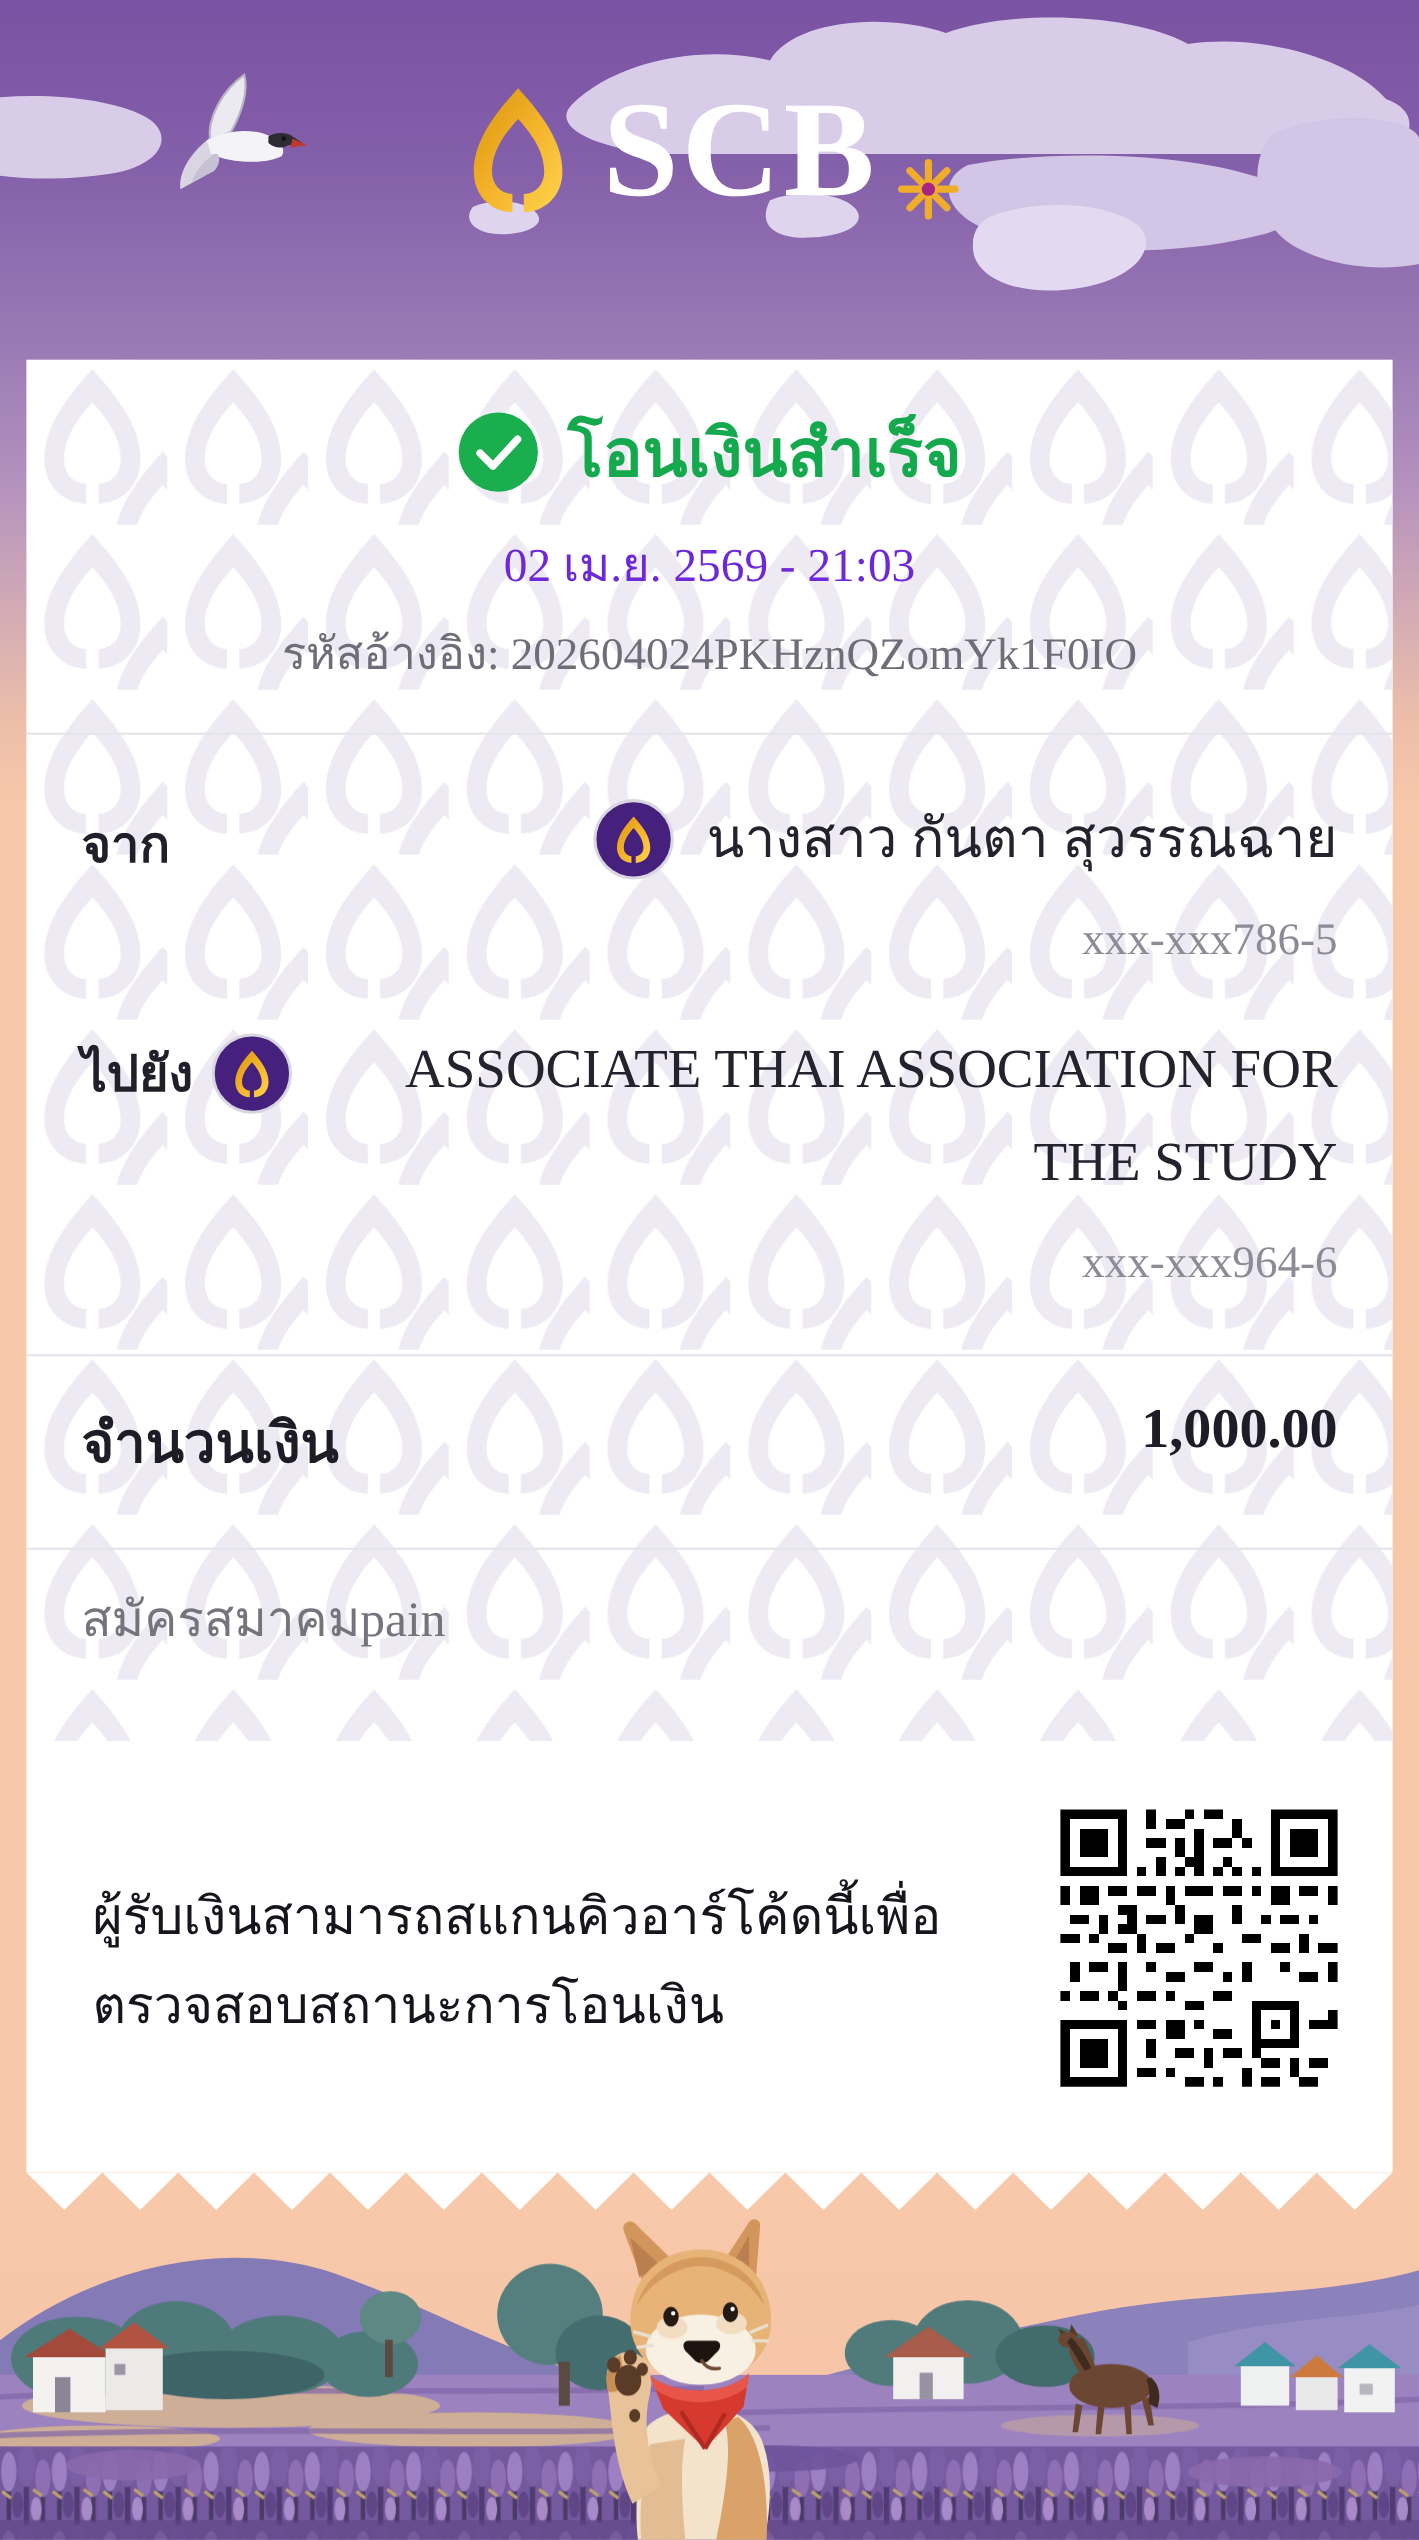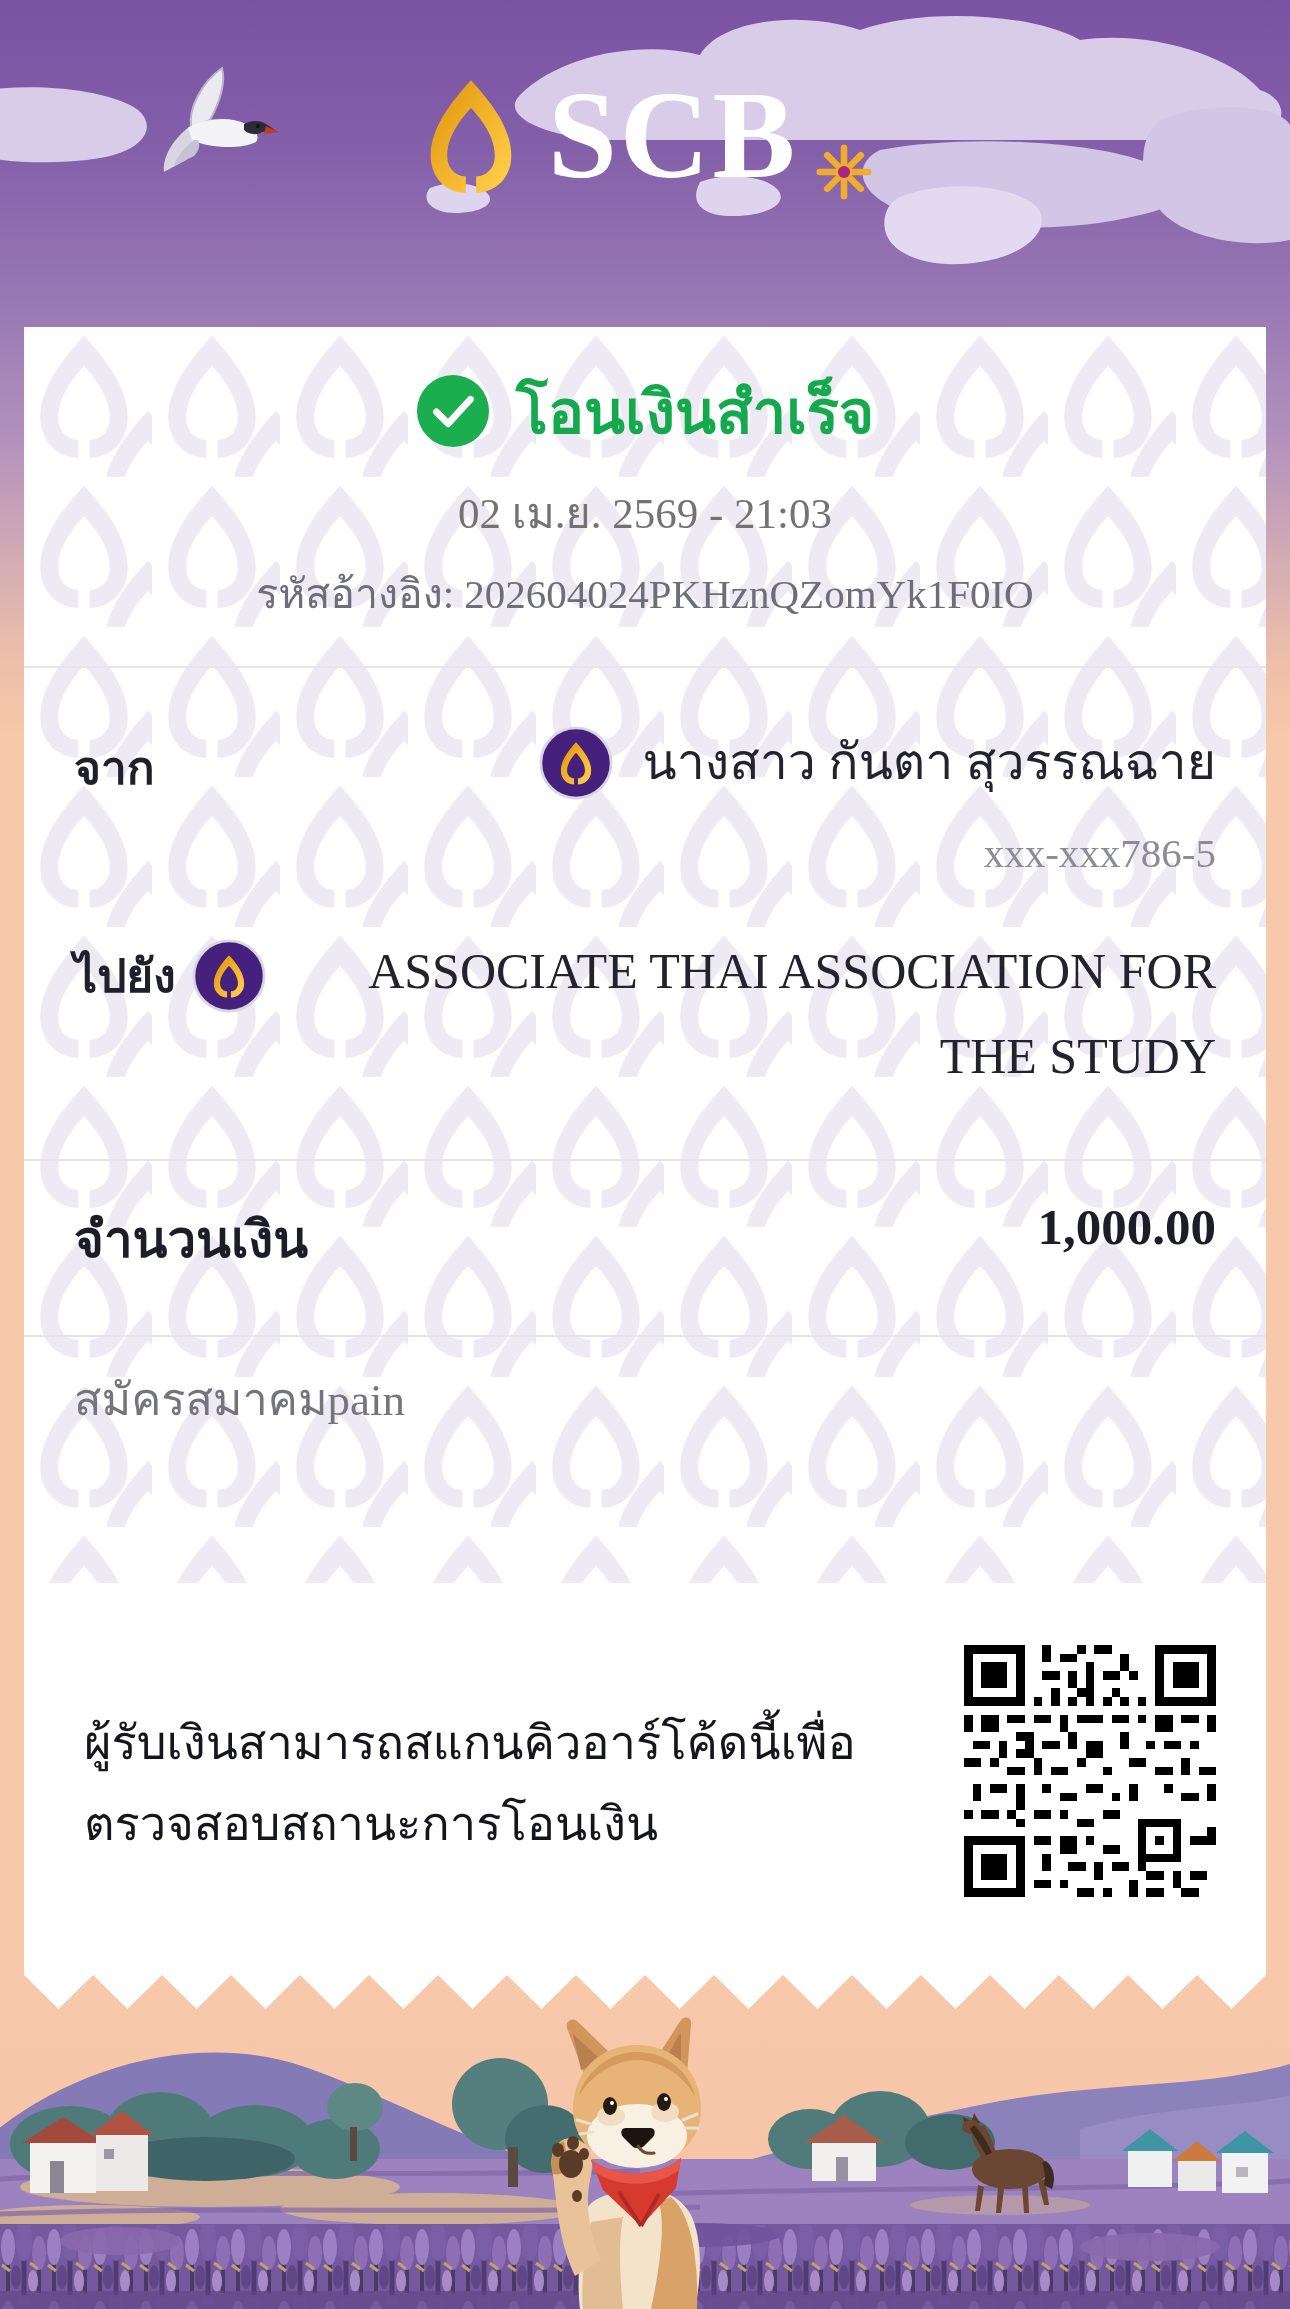--- a/index.html
+++ b/index.html
@@ -15,21 +15,21 @@
   .brand-text{font-size:124px;font-weight:bold;color:#ffffff;letter-spacing:3px;line-height:1;}
   .brand-sparkle{width:56px;height:56px;align-self:flex-end;margin-bottom:-2px;margin-left:-6px;}
   
   .card{position:absolute;left:24px;top:327px;width:1242px;height:1648px;background:#ffffff;}
   .wm{position:absolute;top:0;left:0;width:1242px;height:1256px;pointer-events:none;}
   .card-content{position:relative;z-index:1;}
   .status{padding-top:44px;text-align:center;}
   .check-row{display:flex;justify-content:center;align-items:center;gap:26px;height:80px;}
   .check-icon{width:74px;height:74px;}
   .status-title{font-size:60px;font-weight:700;color:#13a94c;}
-  .datetime{margin-top:28px;font-size:43px;color:#737373;}
+  .datetime{margin-top:28px;font-size:43px;color:#6d28d9;}
   .ref{margin-top:14px;font-size:41px;color:#6e6e79;}
   .divider{height:2px;background:#e5e4ea;}
   .d1{margin-top:40px;}
   .d2{margin-top:60px;}
   .d3{margin-top:56px;}
   .party-row{display:flex;justify-content:space-between;align-items:center;padding:0 50px;margin-top:52px;}
   .party-row.top-align{align-items:flex-start;}
   .party-label{font-size:46px;font-weight:700;color:#20202b;padding-top:10px;white-space:nowrap;}
   .party-right{display:flex;align-items:center;gap:30px;}
   .top-align .party-right{align-items:flex-start;}
@@ -153,20 +153,21 @@
       <div class="party-row top-align">
         <div class="party-label">ไปยัง</div>
         <div class="party-right">
           <svg class="avatar" viewBox="0 0 80 80">
             <circle cx="40" cy="40" r="38" fill="#45207c" stroke="#d9d6e2" stroke-width="3"></circle>
             <use href="#lotusP" fill="url(#goldG)" transform="translate(19,15) scale(0.42)"></use>
           </svg>
           <div class="party-name">ASSOCIATE THAI ASSOCIATION FOR THE STUDY</div>
         </div>
       </div>
+      <div class="acct">xxx-xxx964-6</div>
 
       <div class="divider d2"></div>
 
       <div class="amount-row">
         <div>จำนวนเงิน</div>
         <div>1,000.00</div>
       </div>
 
       <div class="divider d3"></div>
 

